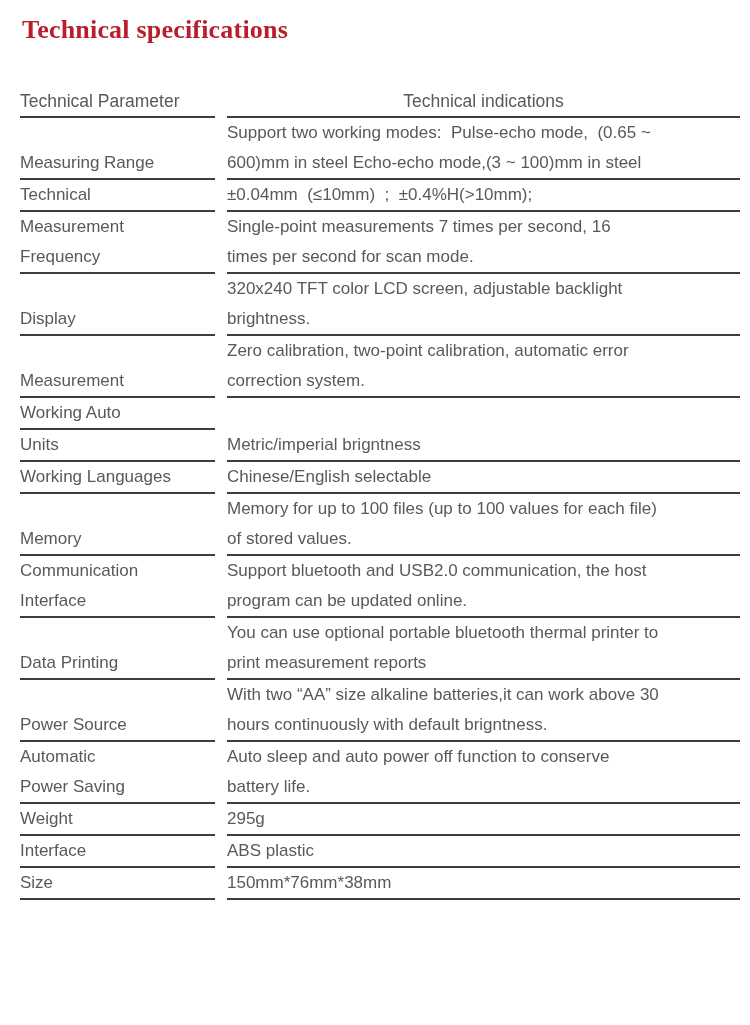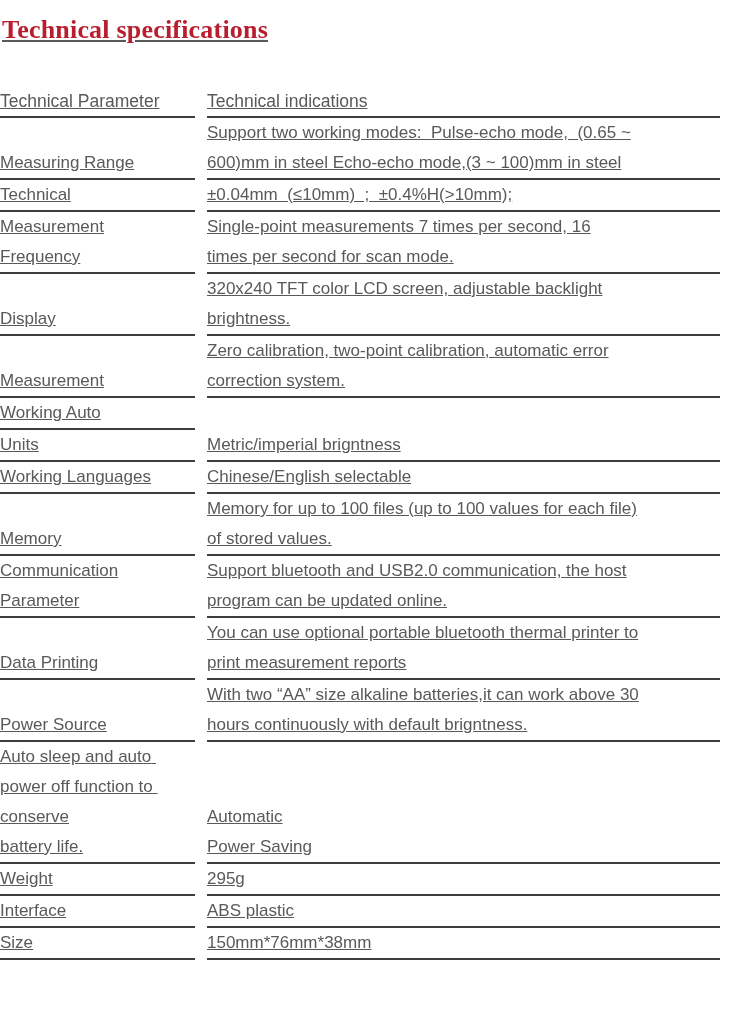--- a/index.html
+++ b/index.html
@@ -8,23 +8,22 @@
     background: #ffffff;
   }
   body {
     width: 750px;
     height: 1025px;
     font-family: "Liberation Sans", "DejaVu Sans", sans-serif;
     color: #58595b;
     overflow: hidden;
   }
   .page {
-    padding: 14px 8px 0 0;
+    padding: 14px 8px 0 20px;
     box-sizing: border-box;
-    text-decoration: underline;
   }
   .doc-title {
     font-family: "Liberation Serif", "DejaVu Serif", serif;
     font-weight: 700;
     font-size: 26px;
     line-height: 32px;
     color: #b91e2e;
     margin: 0 0 0 2px;
     letter-spacing: 0.2px;
   }
@@ -46,20 +45,21 @@
     min-height: 30px;
     white-space: pre-wrap;
     overflow: hidden;
   }
   .cell.param {
     display: flex;
     align-items: flex-end;
   }
   .header-row .cell {
     font-size: 17.5px;
+    text-align: center;
   }
 </style>
 </head>
 <body>
 
 <div class="page">
 
   <h1 class="doc-title">Technical specifications</h1>
 
   <div class="spec-table">
@@ -117,42 +117,42 @@
   </div>
 
   <div class="spec-row">
     <div class="cell param">Memory</div>
     <div class="cell value">Memory for up to 100 files (up to 100 values for each file)
 of stored values.</div>
   </div>
 
   <div class="spec-row">
     <div class="cell param">Communication
-Parameter</div>
+Interface</div>
     <div class="cell value">Support bluetooth and USB2.0 communication, the host
 program can be updated online.</div>
   </div>
 
   <div class="spec-row">
     <div class="cell param">Data Printing</div>
     <div class="cell value">You can use optional portable bluetooth thermal printer to
 print measurement reports</div>
   </div>
 
   <div class="spec-row">
     <div class="cell param">Power Source</div>
     <div class="cell value">With two “AA” size alkaline batteries,it can work above 30
 hours continuously with default brigntness.</div>
   </div>
 
   <div class="spec-row">
+    <div class="cell param">Automatic
+Power Saving</div>
     <div class="cell value">Auto sleep and auto power off function to conserve
 battery life.</div>
-    <div class="cell param">Automatic
-Power Saving</div>
   </div>
 
   <div class="spec-row">
     <div class="cell param">Weight</div>
     <div class="cell value">295g</div>
   </div>
 
   <div class="spec-row">
     <div class="cell param">Interface</div>
     <div class="cell value">ABS plastic</div>

